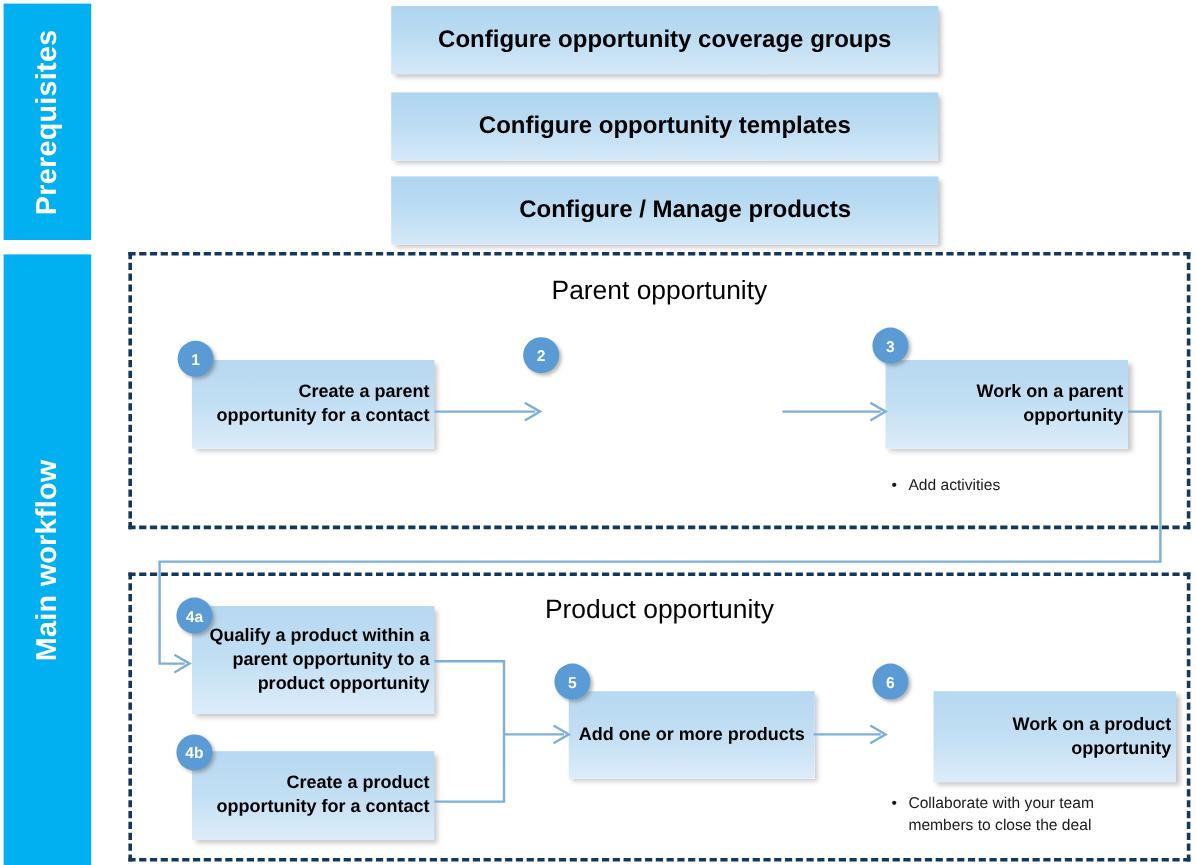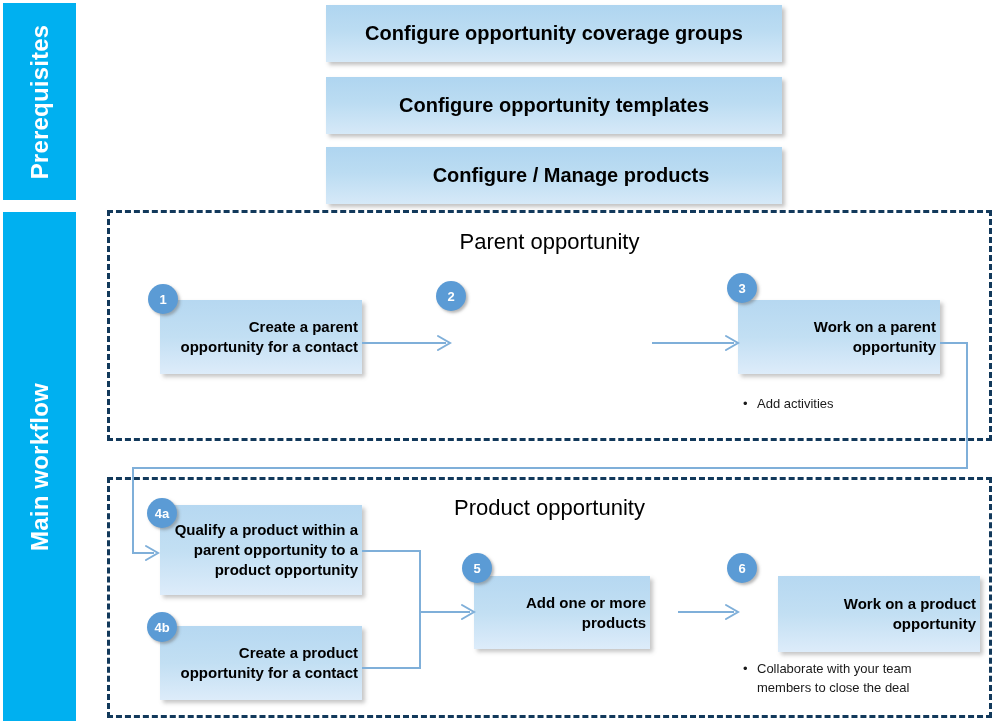--- a/index.html
+++ b/index.html
@@ -223,21 +223,21 @@
     <span class="bullet">•</span>
     <span class="note-text">Add activities</span>
   </div>
 
   <div class="step-box" style="left:160px; top:505px; width:202px; height:90px;">Qualify a product within a parent opportunity to a product opportunity</div>
   <div class="badge" style="left:147px; top:498px;text-align:center;">4a</div>
 
   <div class="step-box" style="left:160px; top:626px; width:202px; height:74px;">Create a product opportunity for a contact</div>
   <div class="badge" style="left:147px; top:612px;">4b</div>
 
-  <div class="step-box" style="left:474px; top:576px; width:176px; height:73px;">Add one or more products</div>
+  <div class="step-box" style="left:474px; top:576px; width:205px; height:73px;">Add one or more products</div>
   <div class="badge" style="left:462px; top:553px;">5</div>
 
   <div class="step-box" style="left:778px; top:576px; width:202px; height:76px;">Work on a product opportunity</div>
   <div class="badge" style="left:727px; top:553px;">6</div>
 
   <div class="note" style="left:743px; top:660px; width:175px;">
     <span class="bullet">•</span>
     <span class="note-text">Collaborate with your team members to close the deal</span>
   </div>
 

